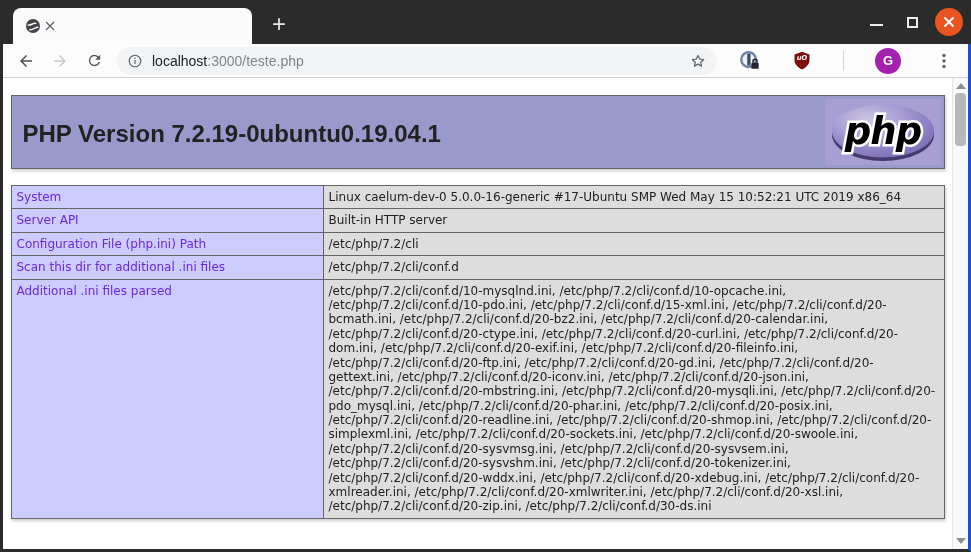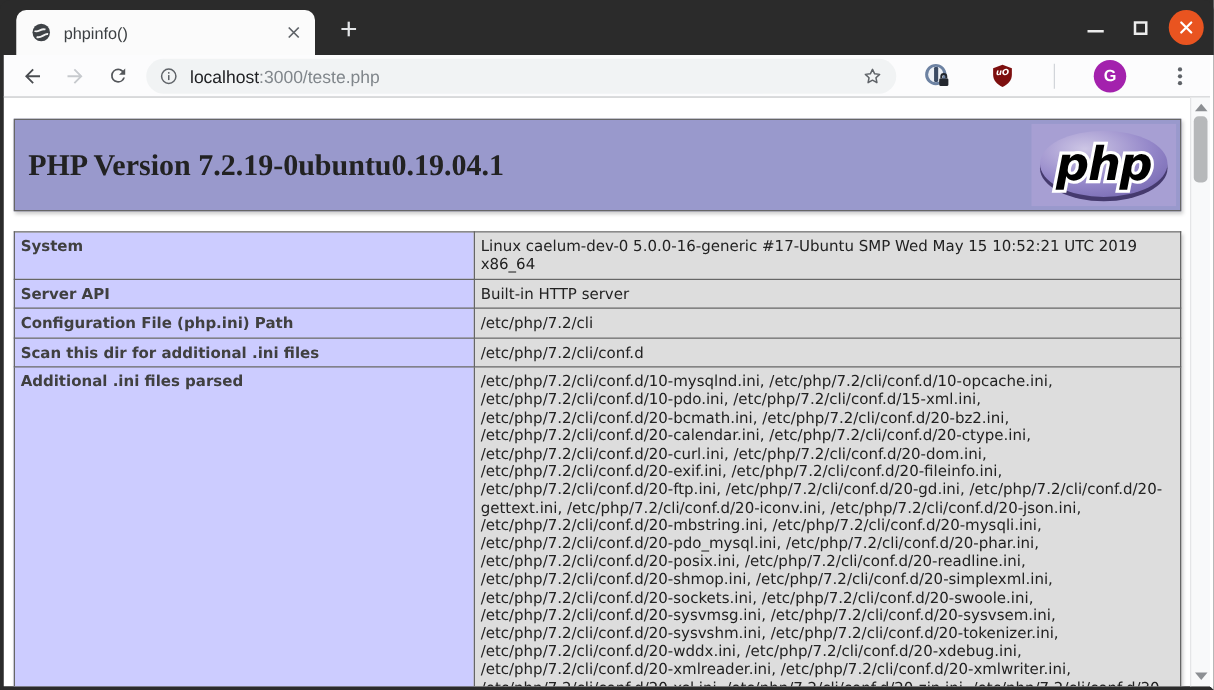--- a/index.html
+++ b/index.html
@@ -24,21 +24,21 @@
     color:#e4e6e8; font-size:24px; font-weight:400; line-height:1; border-radius:50%; }
   .wincontrols { position:absolute; right:8px; top:0; height:44px; display:flex; align-items:center; gap:10px; }
   .winbtn { width:26px; height:26px; display:flex; align-items:center; justify-content:center; }
   .minbar { width:13px; height:2px; background:#ececec; display:block; margin-top:6px; }
   .maxbox { width:11px; height:11px; border:2px solid #ececec; display:block; }
   .win-close { width:28px; height:28px; border-radius:50%; background:#e95420; color:#fff; display:flex;
     align-items:center; justify-content:center; }
 
   
   .body-area { flex:1; display:flex; flex-direction:column; min-height:0;
-    border-left:3px solid #2b2b2b; border-right:3px solid #ffffff; border-bottom:3px solid #2b2b2b; }
+    border-left:3px solid #2b2b2b; border-right:3px solid #1d4ed8; border-bottom:3px solid #2b2b2b; }
 
   
   .toolbar { flex:0 0 34px; background:#fcfcfd; display:flex; align-items:center; padding:0 8px;
     border-bottom:1px solid #cfd1d4; }
   .navbtn { width:30px; height:30px; display:flex; align-items:center; justify-content:center; margin-right:4px; border-radius:50%; }
   .omnibox { flex:1; min-width:0; height:28px; background:#f1f3f4; border-radius:14px; display:flex;
     align-items:center; padding:0 10px; margin:0 6px 0 4px; }
   .info-badge { display:flex; align-items:center; margin-right:9px; }
   .url { flex:1; font-size:14px; white-space:nowrap; overflow:hidden; }
   .url-host { color:#202124; }
@@ -50,26 +50,26 @@
     font-weight:bold; display:flex; align-items:center; justify-content:center; }
   .menubtn { display:flex; align-items:center; justify-content:center; width:24px; height:28px; }
 
   
   .contentrow { flex:1; display:flex; background:#ffffff; min-height:0; }
   .page { flex:1; min-width:0; overflow:hidden; font-family:"DejaVu Sans", sans-serif; color:#222; }
   .page-inner { width:934px; margin:0 auto; padding-top:17px; }
   .php-header { position:relative; height:74px; background:#9999cc; border:1px solid #666;
     box-shadow:1px 2px 3px #ccc; }
   .php-header h1 { margin:0; padding:24px 12px 0 11px; font-size:24px; font-weight:bold; color:#222;
-    font-family:Liberation Serif, serif; }
+    font-family:Liberation Sans, sans-serif; }
   .php-logo { position:absolute; top:3px; right:3px; width:116px; height:66px; }
 
   table.info { border-collapse:collapse; width:934px; margin-top:16px; box-shadow:1px 2px 3px #ccc; }
   table.info td { border:1px solid #666; font-size:12px; padding:4px 5px; vertical-align:baseline; line-height:1.2; }
-  td.e { background:#ccccff; font-weight:bold; color:#404040; width:368px; }
+  td.e { background:#ccccff; font-weight:normal; color:#6d28d9; width:312px; }
   td.v { background:#dddddd; color:#222; }
 
   
   .scrollbar { flex:0 0 16px; background:#f8f9fa; border-left:1px solid #e4e5e7; position:relative; }
   .sb-up { position:absolute; top:5px; left:3px; width:0; height:0;
     border-left:5px solid transparent; border-right:5px solid transparent; border-bottom:6px solid #8c8f93; }
   .sb-down { position:absolute; bottom:5px; left:3px; width:0; height:0;
     border-left:5px solid transparent; border-right:5px solid transparent; border-top:6px solid #8c8f93; }
   .sb-thumb { position:absolute; top:15px; left:2px; width:11px; height:53px; background:#b6b8ba; border-radius:4px; }
 </style>
@@ -78,21 +78,20 @@
 
 <div class="window">
 
   <div class="tabstrip">
     <div class="tab">
       <svg class="favicon" viewBox="0 0 16 16">
         <circle cx="8" cy="8" r="7" fill="#3f4347"></circle>
         <path d="M2.6 6.8c3.2 1.6 5.2-2.6 8.8-1.2" stroke="#f2f2f2" stroke-width="1.5" fill="none"></path>
         <path d="M4.3 11.6c3.6 1.3 6.3-3 9.2-2.3" stroke="#f2f2f2" stroke-width="1.5" fill="none"></path>
       </svg>
-      <span class="tab-title">phpinfo()</span>
       <span class="tab-close">
         <svg width="10" height="10" viewBox="0 0 10 10">
             <path d="M1 1l8 8M9 1l-8 8" stroke="#5f6368" stroke-width="1.4"></path>
           </svg>
       </span>
     </div>
     <div class="newtab">+</div>
     <div class="wincontrols">
       <div class="winbtn">
           <span class="minbar"></span>

